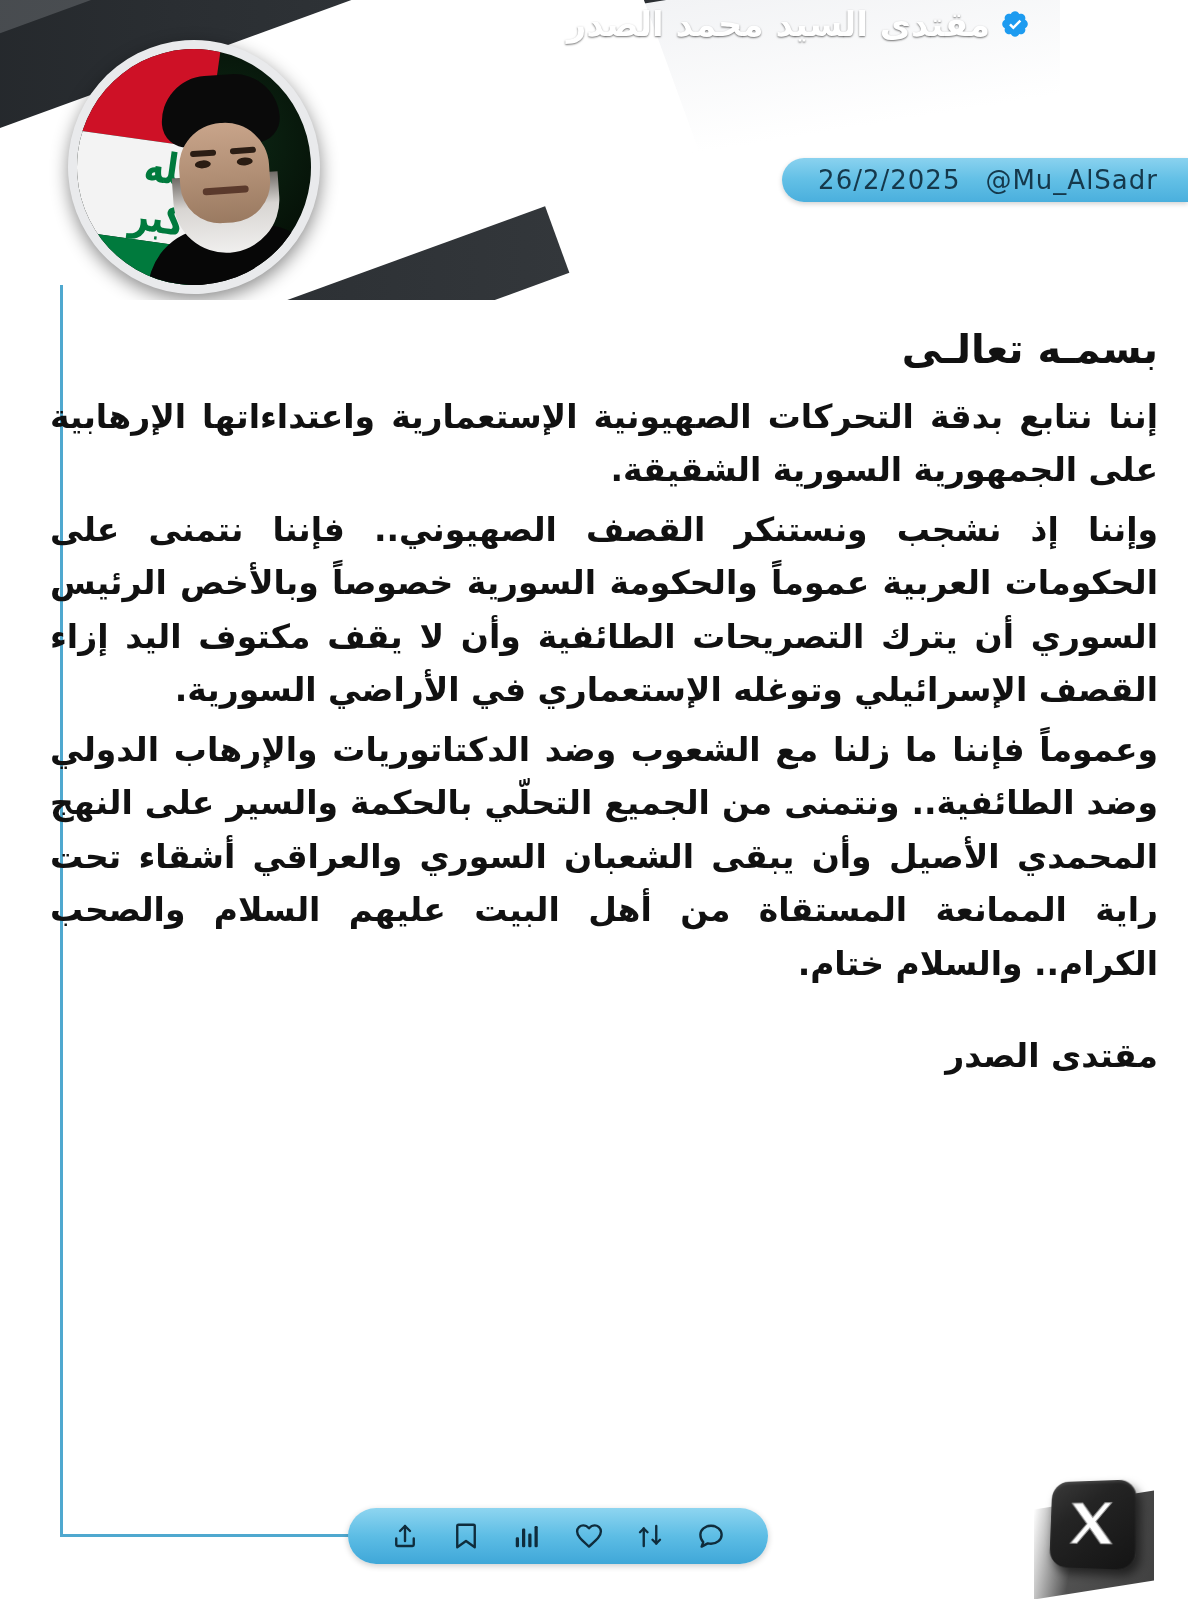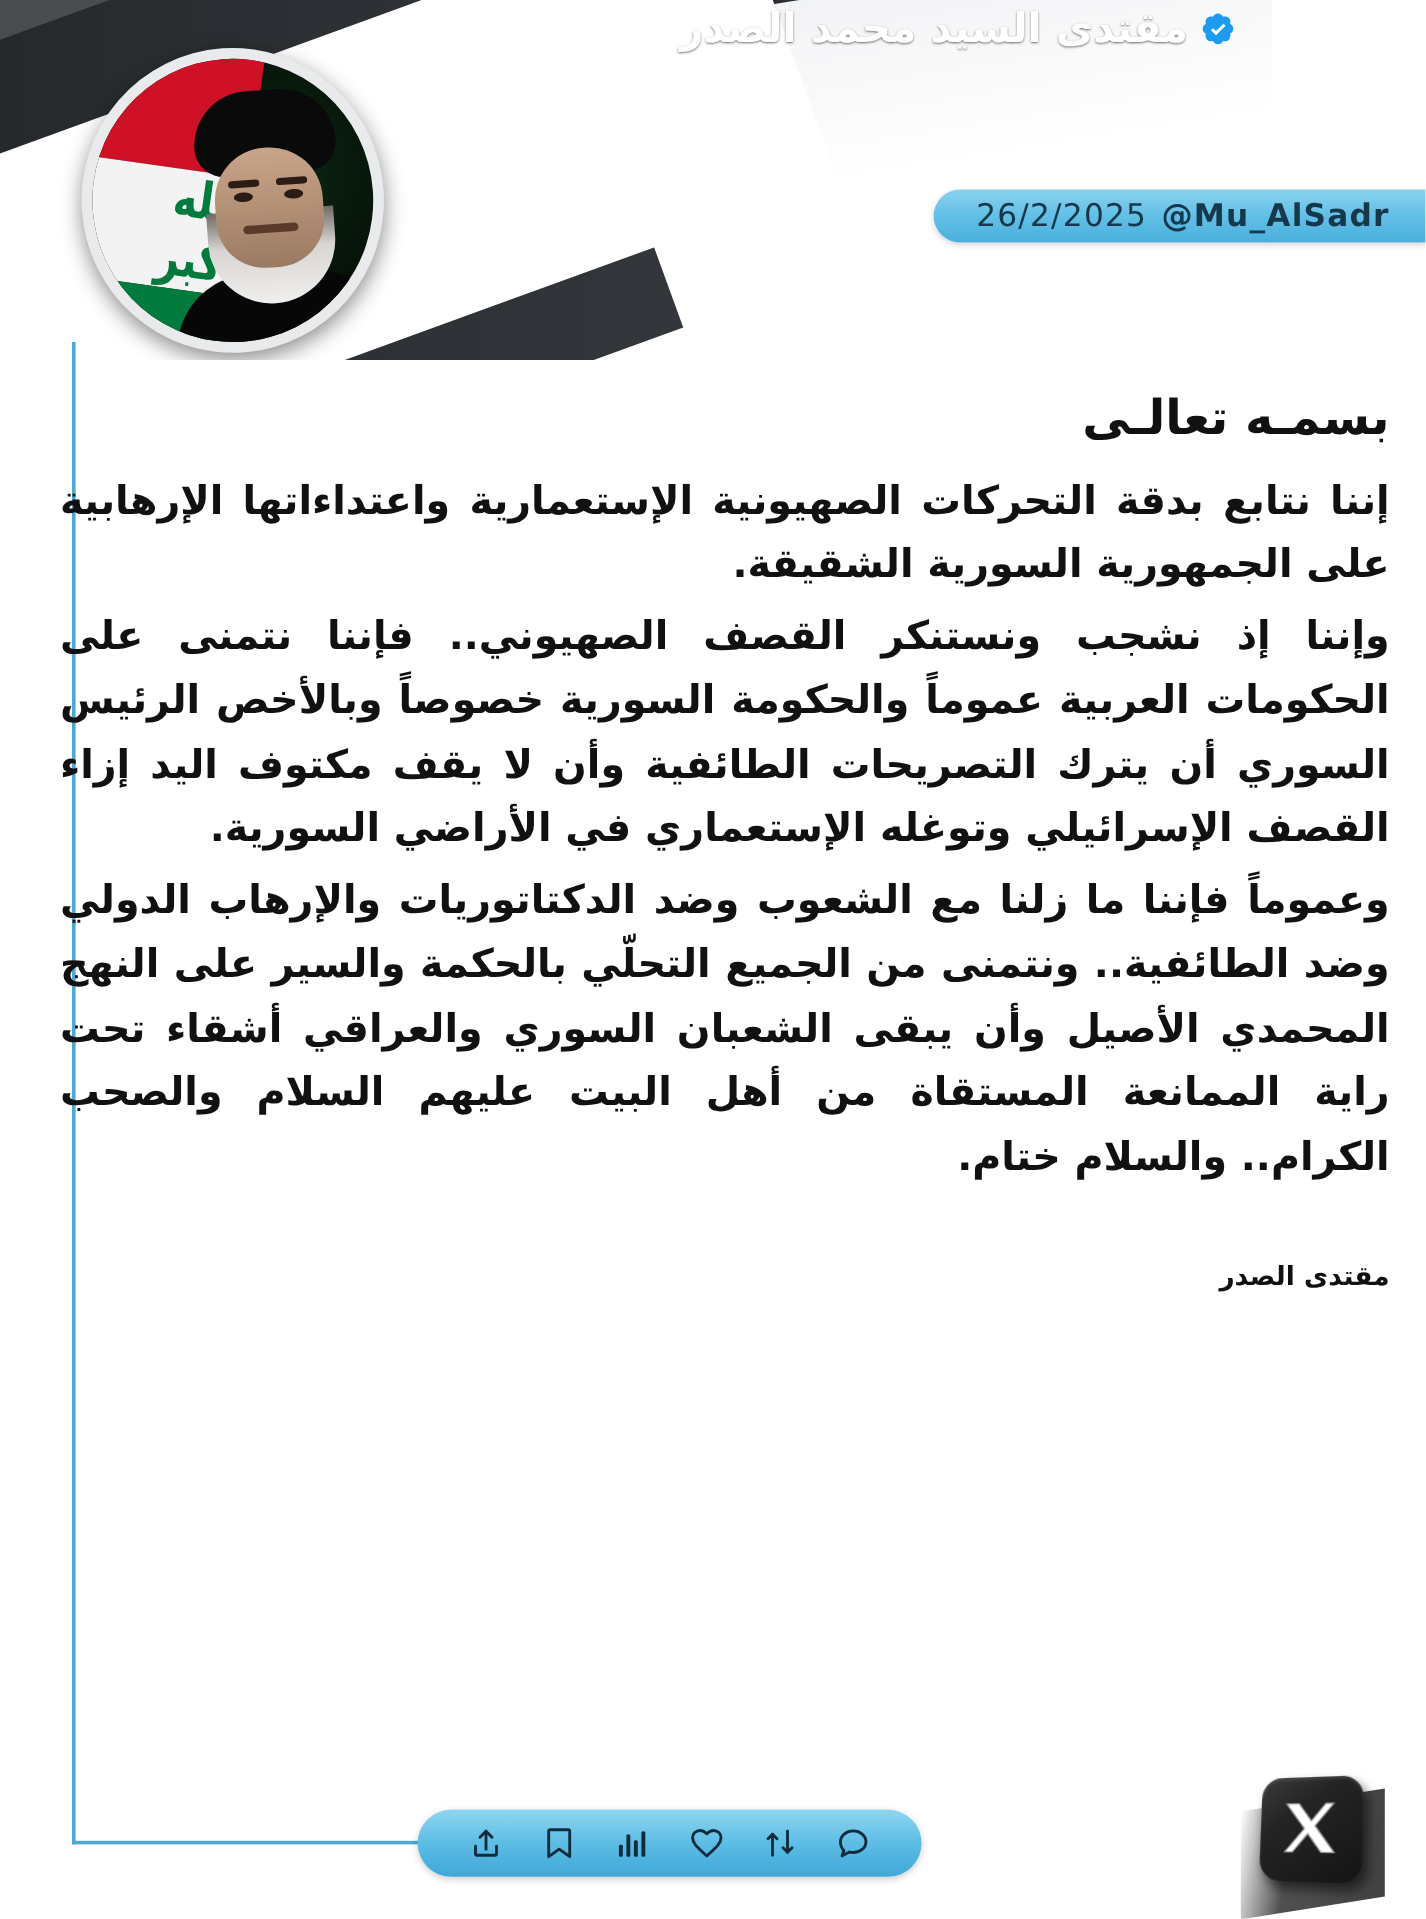--- a/index.html
+++ b/index.html
@@ -127,31 +127,31 @@
     position:absolute;left:4px;top:152px;width:178px;height:90px;
     background:#070707;border-radius:64px 64px 0 0;
   }
 
   
   .date-pill{
     position:absolute;right:0;top:158px;
     height:44px;min-width:352px;
     background:linear-gradient(180deg,#8ad2ef 0%,#63c0e6 48%,#4aafdd 100%);
     border-radius:24px 0 0 24px;
-    display:flex;align-items:center;justify-content:center;gap:12px;
+    display:flex;align-items:center;justify-content:center;gap:25px;
     padding:0 30px 0 36px;
     box-sizing:border-box;
     color:#15384b;
     font-size:26px;
     letter-spacing:1px;
     box-shadow:0 2px 5px rgba(0,0,0,.18);
     direction:ltr;
   }
   .date-pill .d-date{font-weight:400;}
-  .date-pill .d-handle{font-weight:700;}
+  .date-pill .d-handle{font-weight:400;}
 
   
   .frame-v{
     position:absolute;left:60px;top:285px;width:3px;height:1252px;
     background:#4fa8cf;
   }
   .frame-h{
     position:absolute;left:60px;top:1534px;width:290px;height:3px;
     background:#4fa8cf;
   }
@@ -165,22 +165,22 @@
     font-size:40px;font-weight:700;text-align:left;
     margin:10px 0 18px 0;letter-spacing:0;
     direction:rtl;
   }
   .para{
     font-size:33px;line-height:1.62;font-weight:600;
     margin:0 0 6px 12px;
     text-align:justify;text-align-last:right;
   }
   .signature{
-    font-size:22px;font-weight:600;
-    margin-top:62px;
+    font-size:33px;font-weight:600;
+    margin-top:46px;
     text-align:center;
     padding-right:0;
     max-width:440px;
   }
 
   
   .action-bar{
     position:absolute;left:348px;top:1508px;
     width:420px;height:56px;
     background:linear-gradient(180deg,#8ed5f0 0%,#5dbde5 50%,#3fa7d8 100%);

